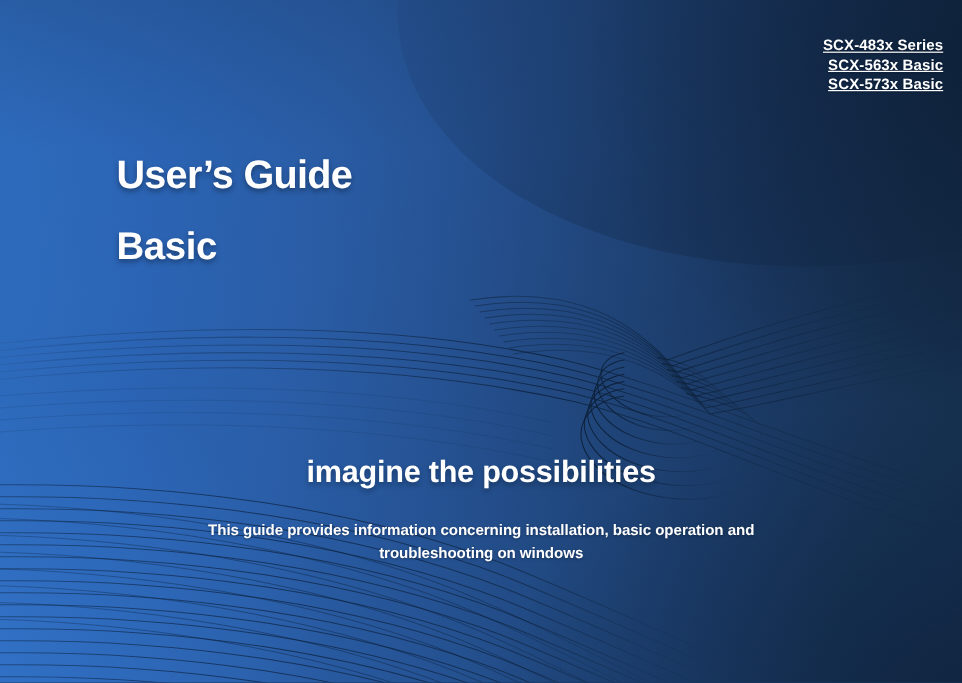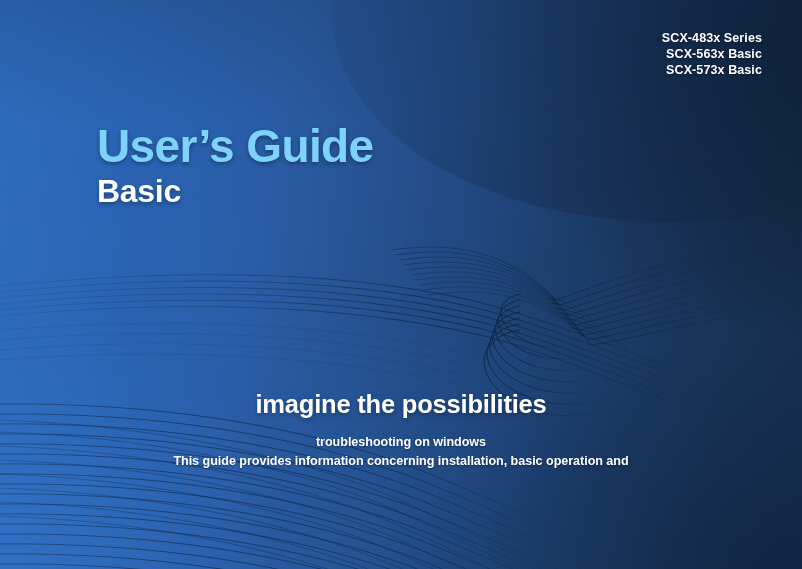--- a/index.html
+++ b/index.html
@@ -67,56 +67,58 @@
   
   .ribbon {
     position: absolute;
     inset: 0;
     width: 802px;
     height: 569px;
   }
   
   .models {
     position: absolute;
-    right: 40px;
+    right: 16px;
     top: 30px;
     text-align: right;
     color: #ffffff;
     font-size: 12.5px;
     font-weight: bold;
     line-height: 16px;
     letter-spacing: 0.1px;
     text-shadow: 0 1px 2px rgba(8,20,38,0.55);
+    text-decoration: underline;
   }
   .title-block {
     position: absolute;
     left: 97px;
     top: 120px;
   }
   .title {
-    color: #7dd3fc;
-    font-size: 46px;
+    color: #ffffff;
+    font-size: 33px;
     font-weight: bold;
     line-height: 52px;
     letter-spacing: -0.6px;
     text-shadow: 0 2px 4px rgba(10,24,46,0.45);
   }
   .subtitle {
     color: #ffffff;
     font-size: 32px;
     font-weight: bold;
     line-height: 38px;
     letter-spacing: -0.3px;
+    margin-top: 14px;
     text-shadow: 0 2px 4px rgba(10,24,46,0.45);
   }
   .tagline {
     position: absolute;
     left: 0;
     right: 0;
-    top: 390px;
+    top: 380px;
     text-align: center;
     color: #ffffff;
     font-size: 25.5px;
     font-weight: bold;
     letter-spacing: -0.2px;
     text-shadow: 0 2px 4px rgba(10,24,46,0.4);
   }
   .description {
     position: absolute;
     left: 131px;
@@ -256,17 +258,17 @@
   </div>
 
   <div class="title-block">
     <div class="title">User’s Guide</div>
     <div class="subtitle">Basic</div>
   </div>
 
   <div class="tagline">imagine the possibilities</div>
 
   <div class="description">
+    <span class="desc-line">This guide provides information concerning installation, basic operation and</span>
     <span class="desc-line">troubleshooting on windows</span>
-    <span class="desc-line">This guide provides information concerning installation, basic operation and</span>
   </div>
 
 </div>
 
 </body></html>

